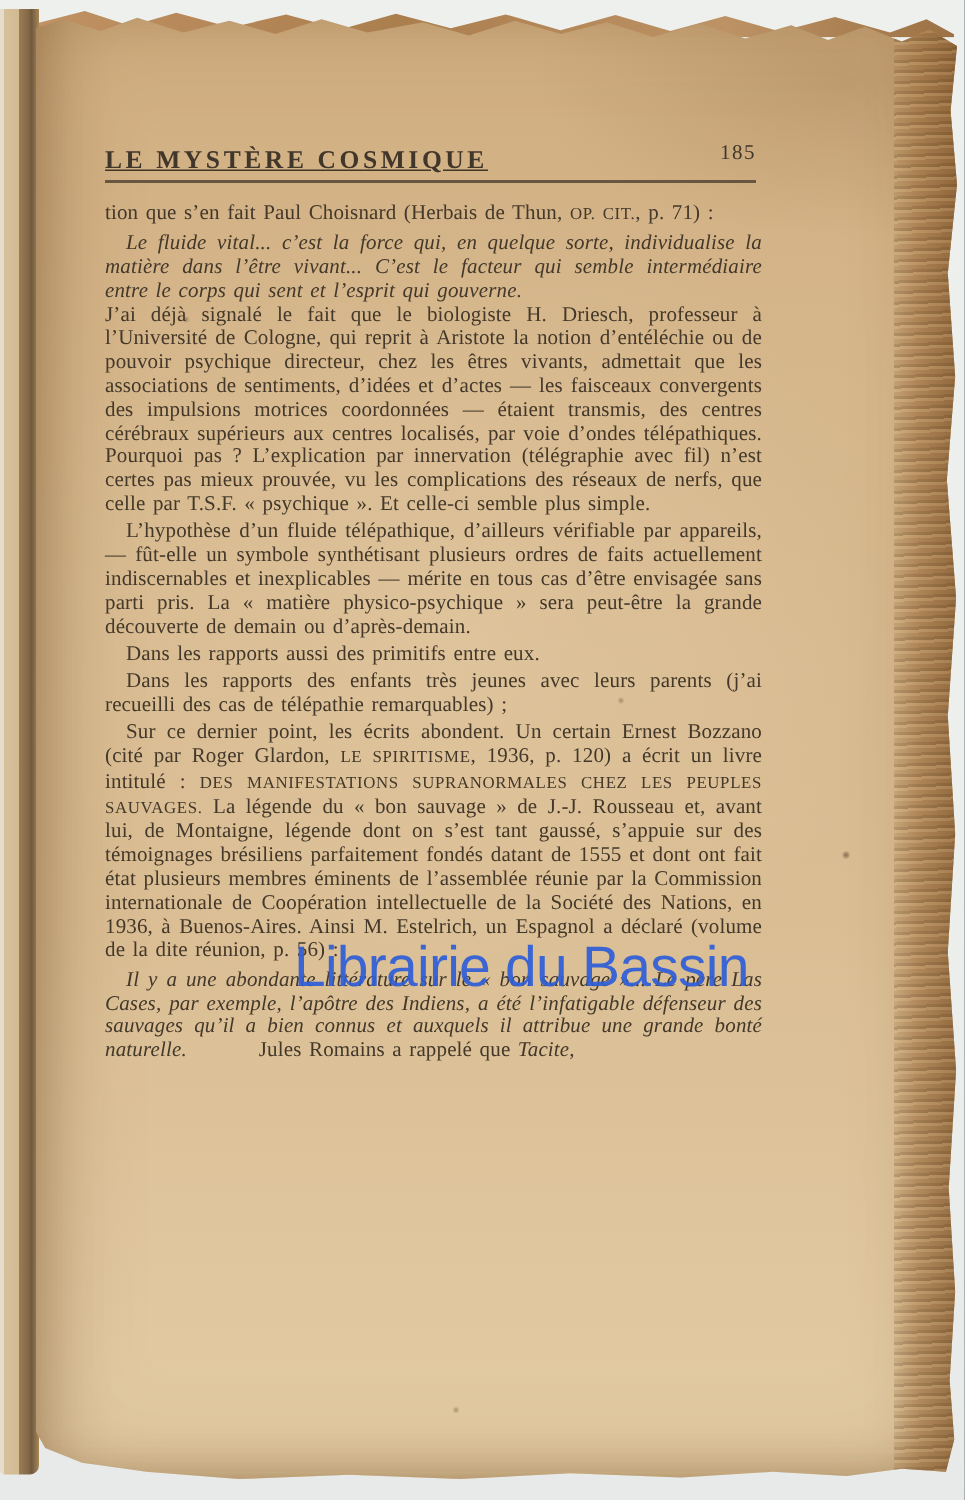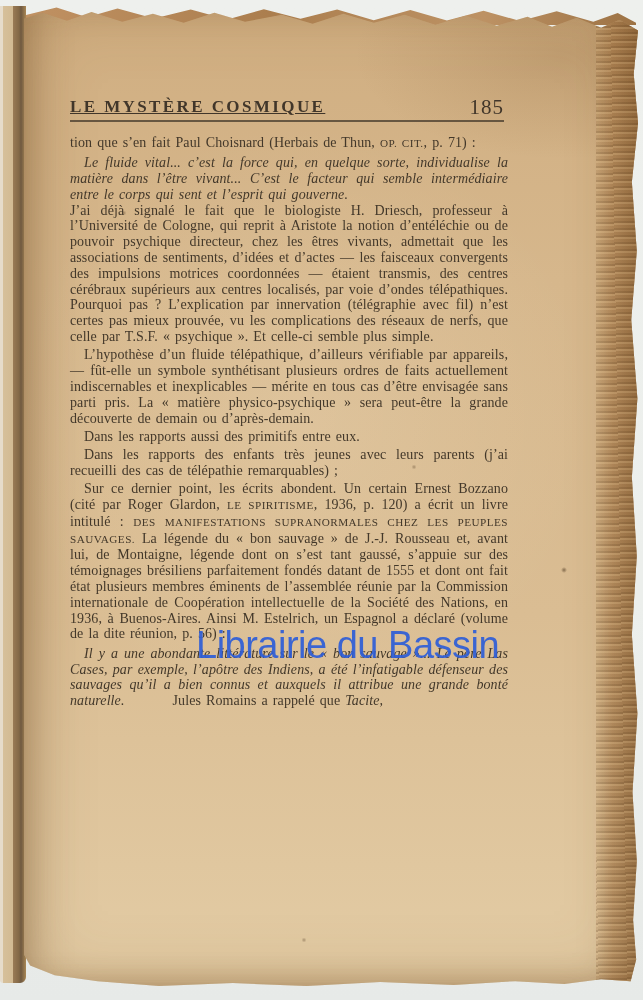--- a/index.html
+++ b/index.html
@@ -44,21 +44,21 @@
     background:
       repeating-linear-gradient(178deg, rgba(104,68,30,.28) 0 2px, rgba(210,172,120,.28) 2px 4px, rgba(150,104,56,.20) 4px 7px),
       linear-gradient(90deg, transparent 0, rgba(150,102,54,.42) 40%, rgba(118,76,34,.55) 100%);
   }
   
   .running-header{position:absolute;left:70px;top:97px;width:436px;height:20px;color:#41362a;}
   .running-title{
     position:absolute;left:0;right:0;text-align:left;
     font-size:17px;font-weight:700;letter-spacing:2.4px;white-space:nowrap;text-decoration:underline;
   }
-  .page-number{position:absolute;right:2px;top:-2px;font-size:21px;letter-spacing:1px;}
+  .page-number{position:absolute;right:2px;top:-2px;font-size:14px;letter-spacing:1px;}
   .header-rule{position:absolute;left:70px;top:120px;width:434px;height:2px;background:#4c4030;opacity:.8;}
   .text-block{
     position:absolute;left:70px;top:135px;width:438px;
     font-size:14px;line-height:15.8px;color:#43382a;
     text-align:justify;word-spacing:1.4px;letter-spacing:.1px;
   }
   .text-block p{margin:0 0 2.5px 0;}
   p.indent{text-indent:14px;}
   p.quote{font-style:italic;margin-top:3.5px;margin-bottom:0;}
   p.cont{text-indent:0;}

